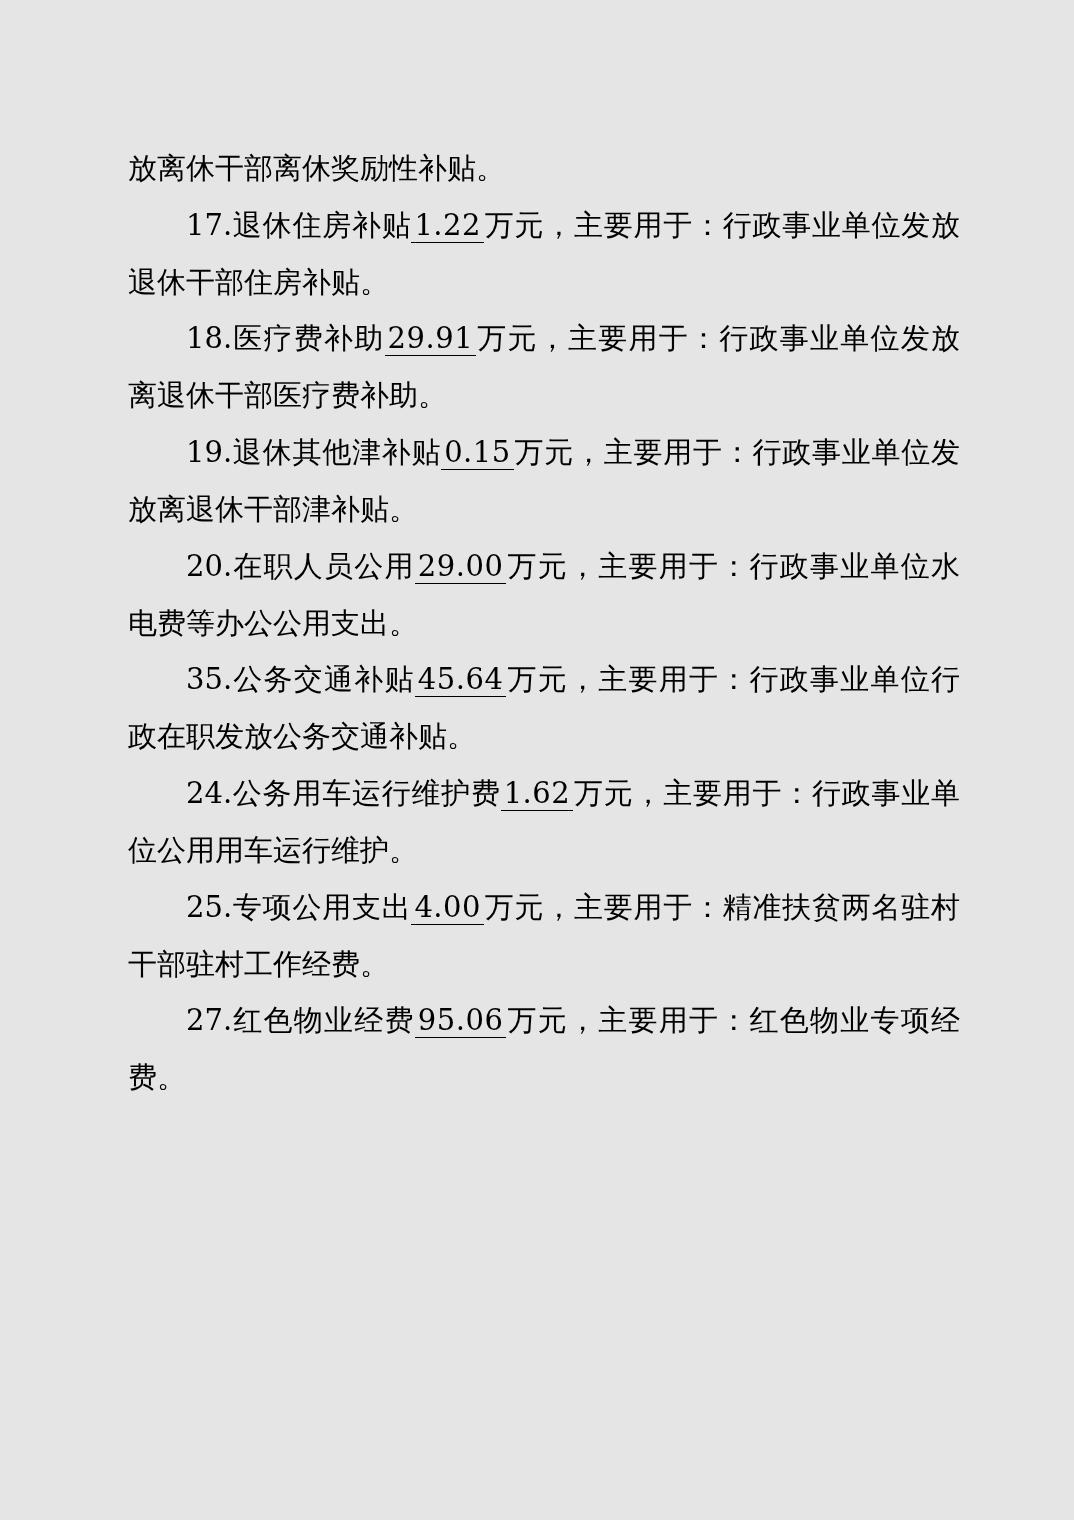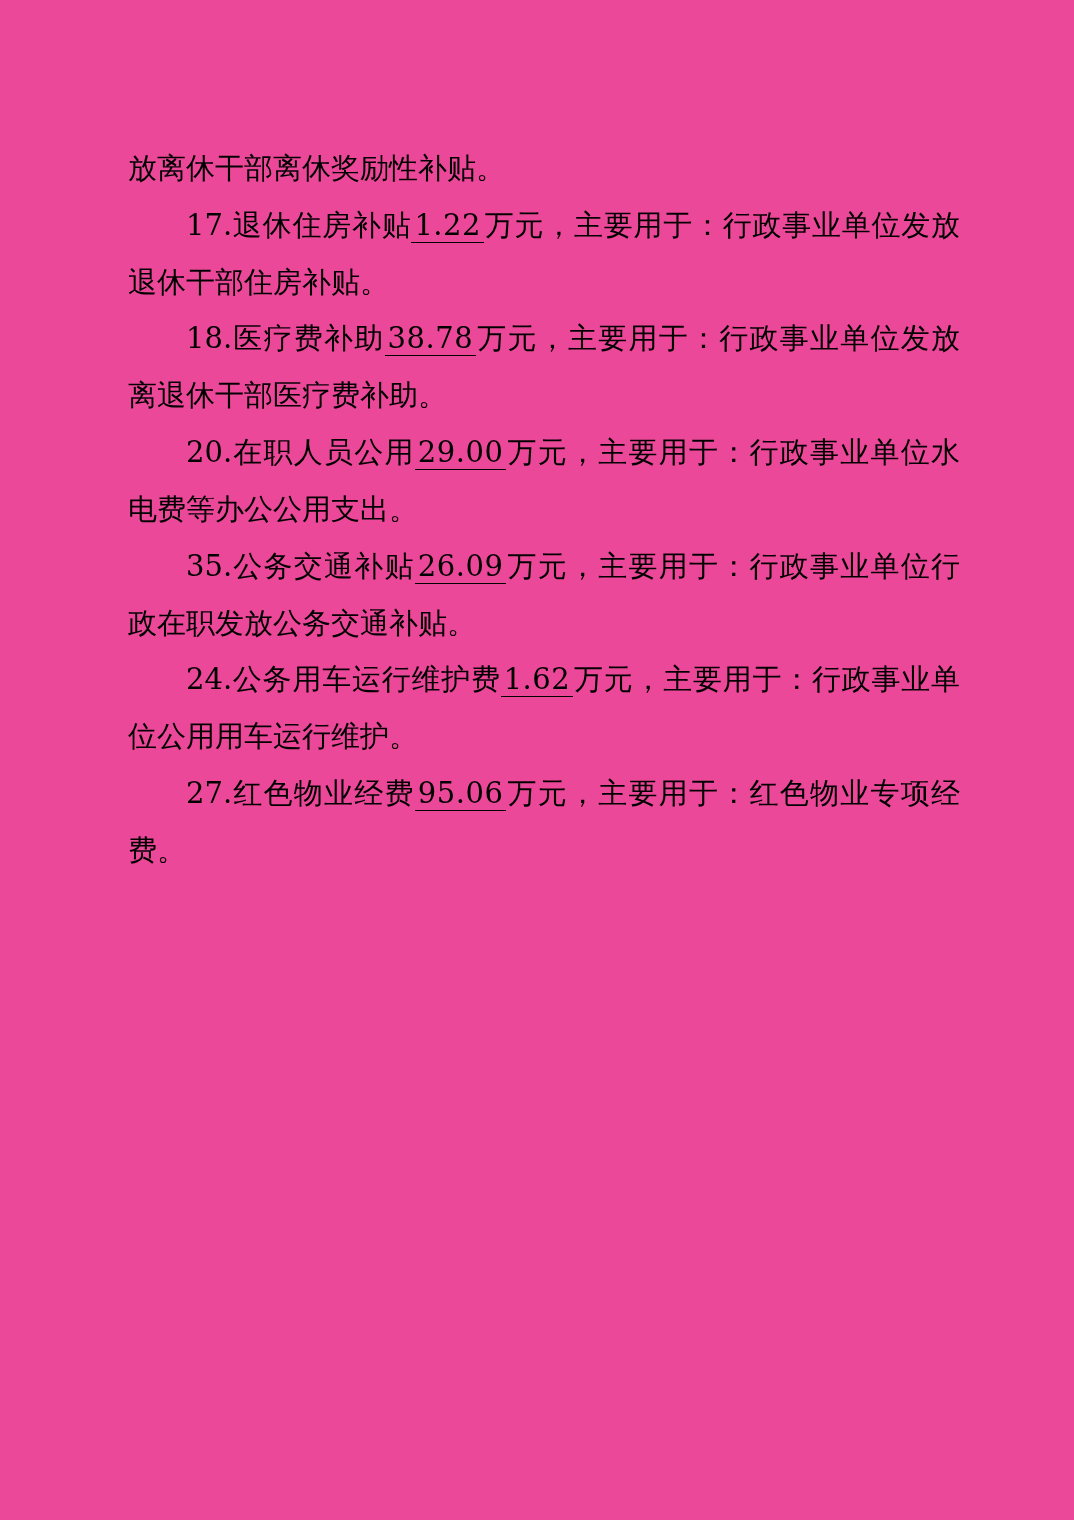--- a/index.html
+++ b/index.html
@@ -11,21 +11,21 @@
     width: 1074px;
     height: 1520px;
     font-family: "DejaVu Serif", serif;
     color: #000000;
   }
   .page {
     box-sizing: border-box;
     width: 1074px;
     height: 1520px;
     padding: 140px 114px 90px 128px;
-    background: #ec4899;
+    background: #e5e5e5;
   }
   .doc-body {
     font-size: 29px;
     line-height: 1.96;
     text-align: justify;
     text-justify: inter-ideograph;
   }
   .para {
     margin: 0;
     padding: 0;
@@ -41,19 +41,21 @@
     letter-spacing: 0.5px;
   }
 </style>
 </head>
 <body>
 
 <div class="page">
   <div class="doc-body" id="doc-body">
       <div class="para"><span>放离休干部离休奖励性补贴。</span></div>
       <div class="para indent"><span>17.退休住房补贴</span><span class="amount">1.22</span><span>万元，主要用于：行政事业单位发放退休干部住房补贴。</span></div>
-      <div class="para indent"><span>18.医疗费补助</span><span class="amount">38.78</span><span>万元，主要用于：行政事业单位发放离退休干部医疗费补助。</span></div>
+      <div class="para indent"><span>18.医疗费补助</span><span class="amount">29.91</span><span>万元，主要用于：行政事业单位发放离退休干部医疗费补助。</span></div>
+      <div class="para indent"><span>19.退休其他津补贴</span><span class="amount">0.15</span><span>万元，主要用于：行政事业单位发放离退休干部津补贴。</span></div>
       <div class="para indent"><span>20.在职人员公用</span><span class="amount">29.00</span><span>万元，主要用于：行政事业单位水电费等办公公用支出。</span></div>
-      <div class="para indent"><span>35.公务交通补贴</span><span class="amount">26.09</span><span>万元，主要用于：行政事业单位行政在职发放公务交通补贴。</span></div>
+      <div class="para indent"><span>35.公务交通补贴</span><span class="amount">45.64</span><span>万元，主要用于：行政事业单位行政在职发放公务交通补贴。</span></div>
       <div class="para indent"><span>24.公务用车运行维护费</span><span class="amount">1.62</span><span>万元，主要用于：行政事业单位公用用车运行维护。</span></div>
+      <div class="para indent"><span>25.专项公用支出</span><span class="amount">4.00</span><span>万元，主要用于：精准扶贫两名驻村干部驻村工作经费。</span></div>
       <div class="para indent"><span>27.红色物业经费</span><span class="amount">95.06</span><span>万元，主要用于：红色物业专项经费。</span></div>
     </div>
 </div>
 
 </body></html>

